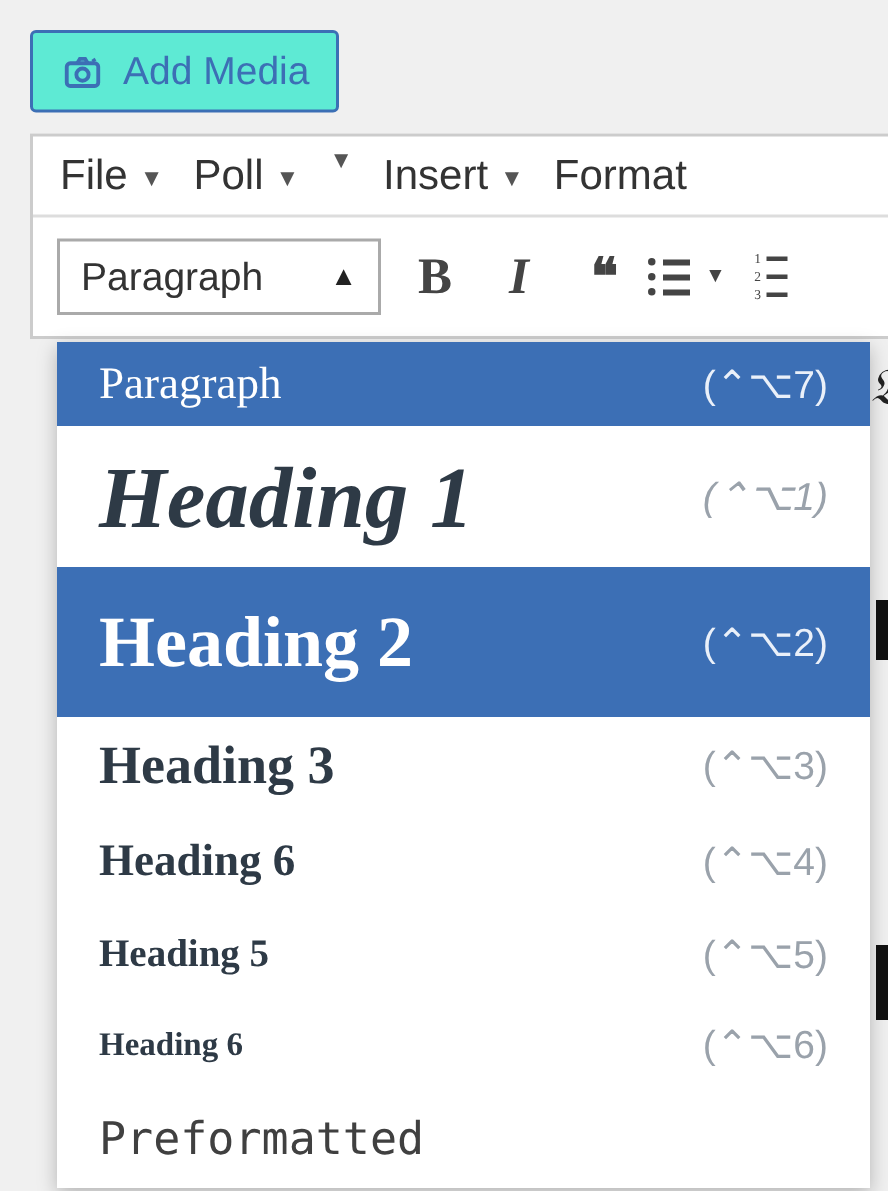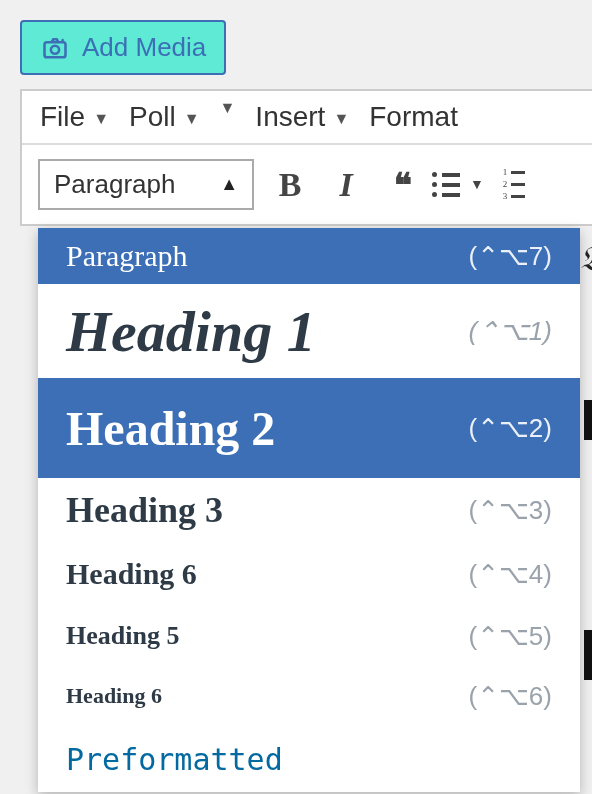--- a/index.html
+++ b/index.html
@@ -136,21 +136,21 @@
   .dd-item.highlight .shortcut { color: #eaf0f9; }
   .dd-item:not(.highlight) .shortcut { color: #9aa2ab; }
 
   .dd-paragraph { height: 56px; font-size: 30px; }
   .dd-h1 { height: 94px; font-size: 58px; font-weight: 800; font-style: italic; }
   .dd-h2 { height: 100px; font-size: 48px; font-weight: 800; }
   .dd-h3 { height: 64px; font-size: 36px; font-weight: 800; }
   .dd-h4 { height: 64px; font-size: 30px; font-weight: 800; }
   .dd-h5 { height: 60px; font-size: 26px; font-weight: 800; }
   .dd-h6 { height: 60px; font-size: 22px; font-weight: 800; gap: 36px; }
-  .dd-pre { height: 66px; font-size: 30px; font-family: "Menlo","Consolas",monospace; color:#0369a1; }
+  .dd-pre { height: 66px; font-size: 30px; font-family: "Menlo","Consolas",monospace; color:#404040; }
 
   
   .peek1 { position:absolute; left:580px; top:240px; font-size:34px; font-style:italic; font-family:"Brush Script MT",cursive; color:#222; }
   .peek2 { position:absolute; left:584px; top:400px; width:8px; height:40px; background:#111; }
   .peek3 { position:absolute; left:584px; top:630px; width:8px; height:50px; background:#111; }
 </style>
 </head>
 <body>
 
 <div class="wrap">

